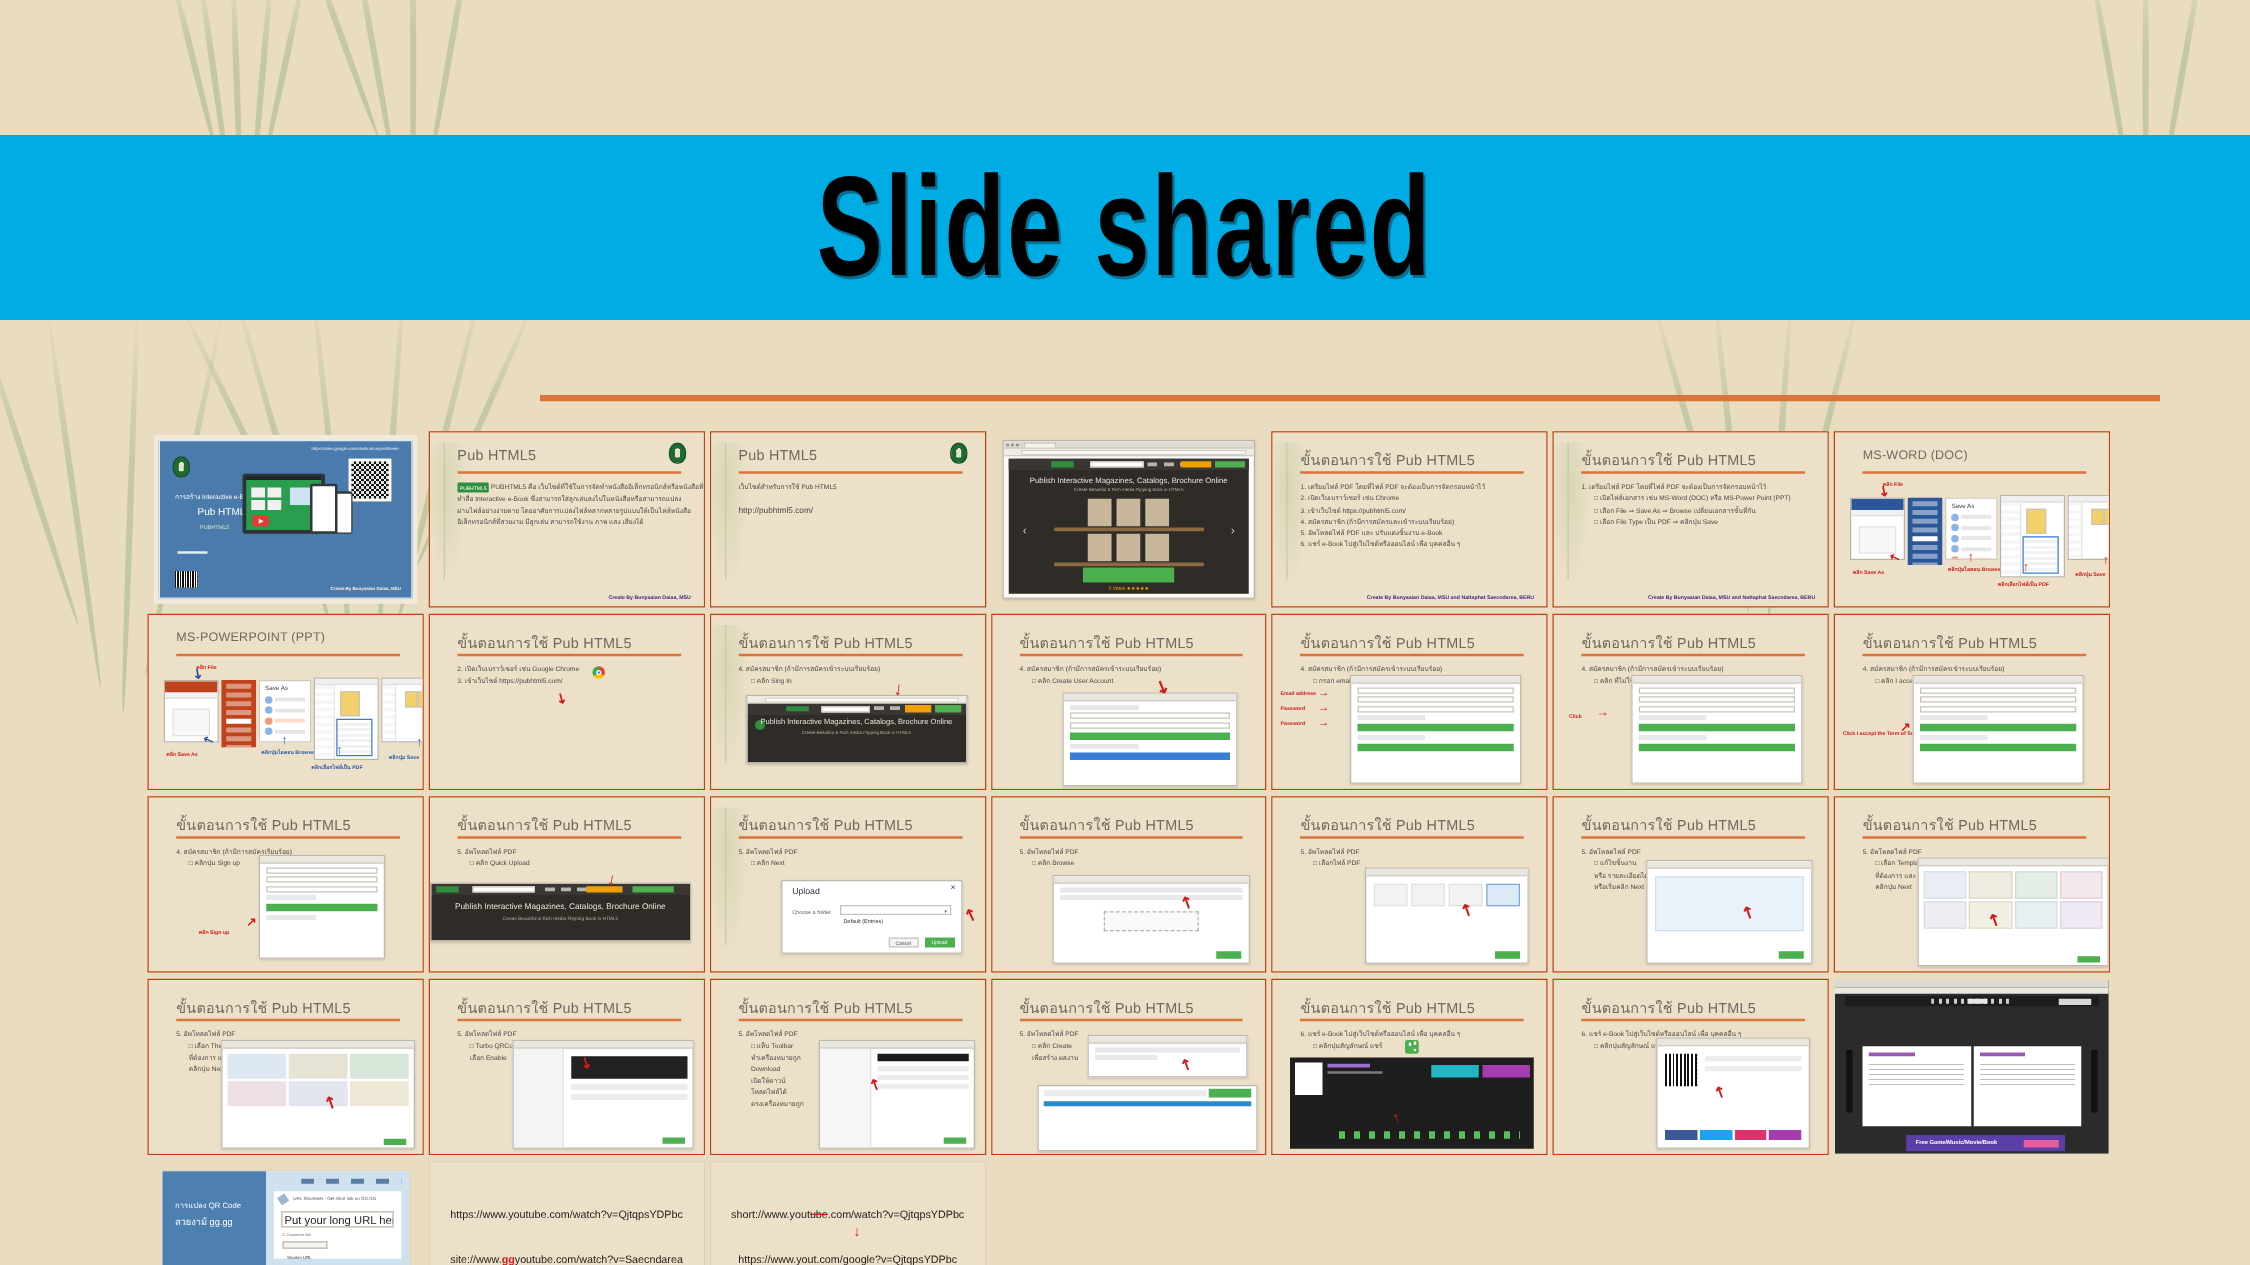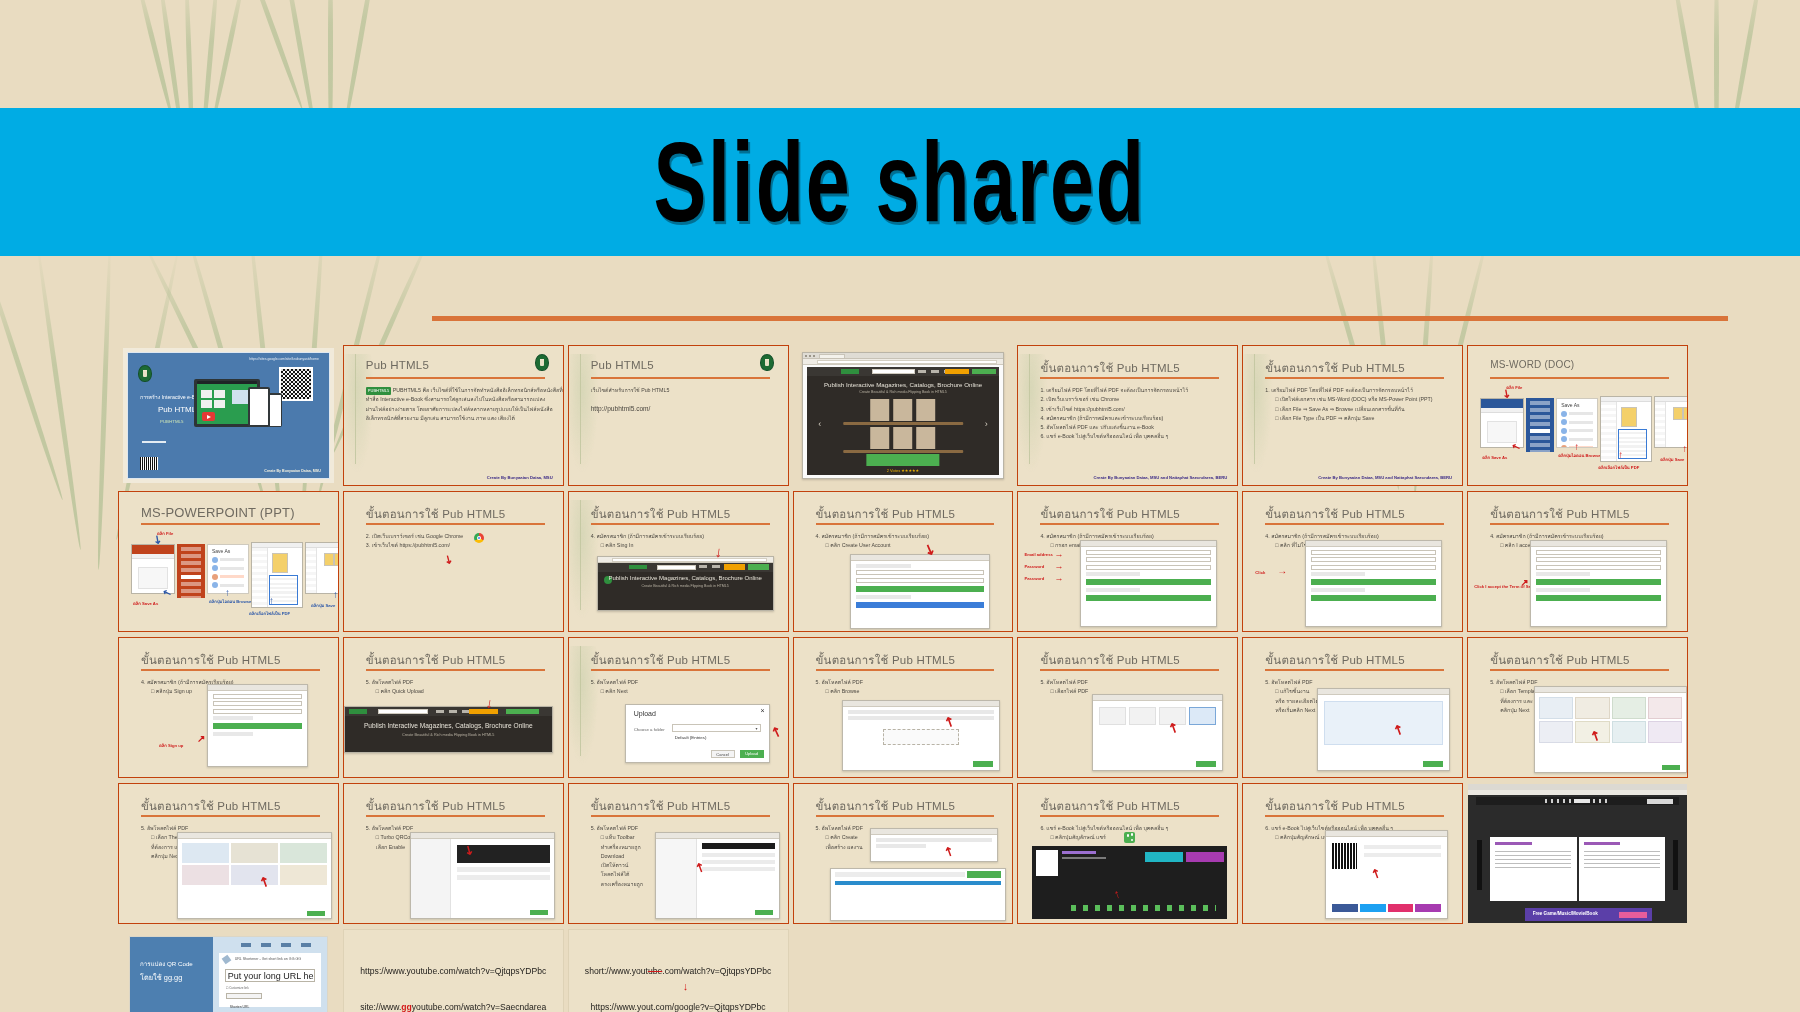--- a/index.html
+++ b/index.html
@@ -550,21 +550,21 @@
         <div class="doc y" style="left:56%; width:10px; height:13px;"></div>
 
       </div>
       <div class="rlabel" style="left:192px; top:110px;">คลิกปุ่ม Save</div>
       <div class="rarrow" style="left:214px; top:98px; font-size:10px;">↑</div>
     </div>
   </div>
 
   <div class="cell">
     <div class="slide">
-      <div class="slide-title" style="font-size:13px;">MS-POWERPOINT (PPT)</div>
+      <div class="slide-title" style="font-size:10px;">MS-POWERPOINT (PPT)</div>
       <div class="slide-rule"></div>
       <div class="rlabel" style="left:38px; top:38px;">คลิก File</div>
       <div class="rarrow" style="left:34px; top:42px; font-size:11px; color:#2b57a8; transform:rotate(35deg);">↘</div>
       <div class="office" style="left:12px; top:52px; width:44px; height:50px;">
         <div class="ribbon ppt"></div>
         <div class="tabs"></div>
         <div class="page"></div>
       </div>
       <div class="rlabel" style="left:14px; top:108px;">คลิก Save As</div>
       <div class="rarrow" style="left:44px; top:96px; font-size:10px; color:#2b57a8; transform:rotate(-20deg);">↖</div>
@@ -1096,21 +1096,21 @@
         <div class="txt">Free Game/Music/Movie/Book</div>
         <div class="b"></div>
       </div>
     </div>
   </div>
 
   <div class="cell plain">
     <div class="qrslide">
       <div class="lft">
         <div class="t1">การแปลง QR Code</div>
-        <div class="t2">โดยใช้ gg.gg</div>
+        <div class="t2">สวยงาม้ gg.gg</div>
 
       </div>
       <div class="rgt">
         <div class="topnav"></div>
         <div class="card">
           <div class="pin"></div>
           <div class="lbl">URL Shortener - Get short link on GG.GG</div>
           <div class="longurl">Put your long URL here...</div>
           <div class="chk">
             ☐ <span>Customize link</span>

